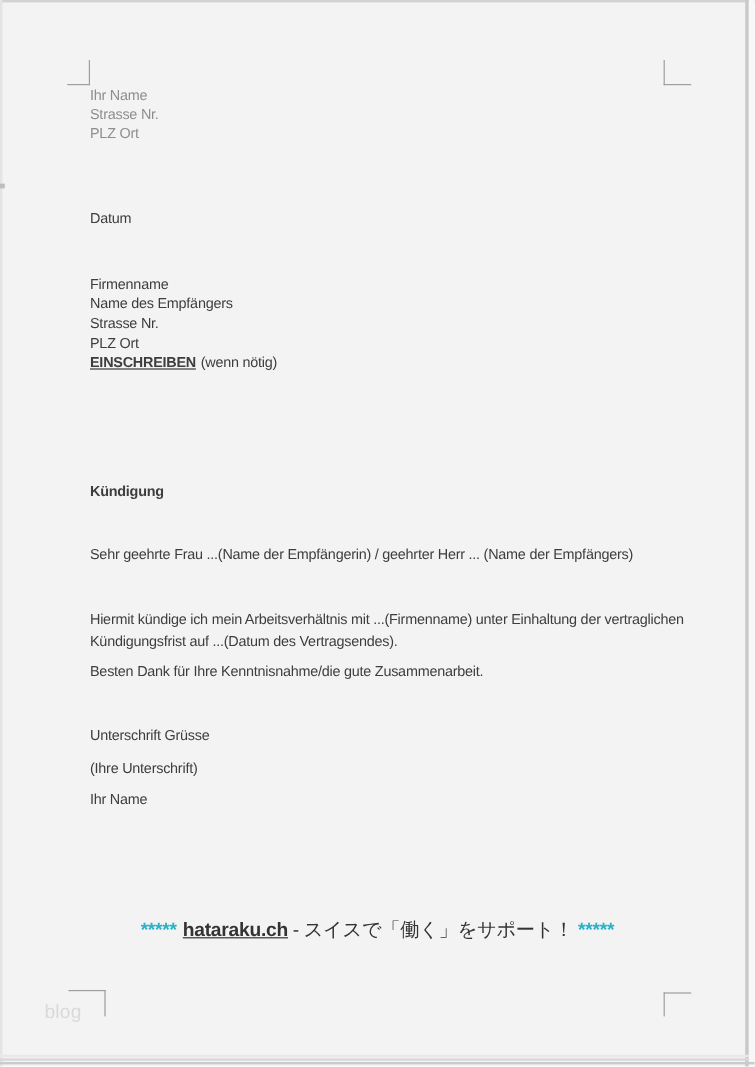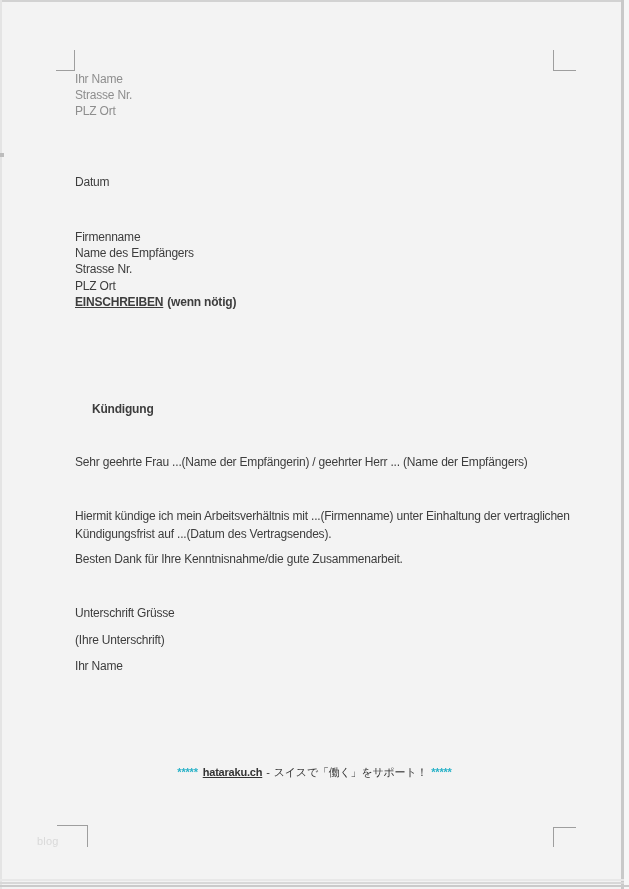--- a/index.html
+++ b/index.html
@@ -45,64 +45,64 @@
   .date { left:75px; top:175px; }
 
   .recipient {
     left:75px; top:229px;
     line-height:16.2px;
   }
   .registered-label {
     font-weight:bold;
     text-decoration:underline;
   }
-  .registered-note { margin-left:4px;font-weight:bold; }
+  .registered-note { margin-left:4px; }
 
   .subject {
-    left:92px; top:402px;
+    left:75px; top:402px;
     font-weight:bold;
   }
   .salutation { left:75px; top:455px; width:520px; }
 
   .paragraph1 {
     left:75px; top:508px;
     width:510px;
     line-height:17.5px;
   }
   .paragraph2 { left:75px; top:552px; width:510px; }
 
   .regards   { left:75px; top:606px; }
   .signature { left:75px; top:633px; }
   .sign-name { left:75px; top:659px; }
 
   .footer {
     left:0; top:765px;
     width:629px;
     text-align:center;
-    font-size:11px;
+    font-size:16px;
   }
   .footer .stars {
     color:#29b2c8;
     font-weight:bold;
   }
   .footer .stars-left  { margin-right:5px; }
   .footer .stars-right { margin-left:4px; }
   .footer .site-link {
     color:#333333;
     font-weight:bold;
     text-decoration:underline;
     cursor:pointer;
   }
   .footer .sep { margin:0 4px; color:#333333; }
   .footer .tagline { color:#333333; }
 
   .watermark {
     left:37px; top:835px;
     color:#d9d9d9;
-    font-size:11px;
+    font-size:16px;
     letter-spacing:0.2px;
   }
 </style>
 </head>
 <body>
 
 <div id="page">
 
   <div class="edge-top"></div>
   <div class="edge-left"></div>

